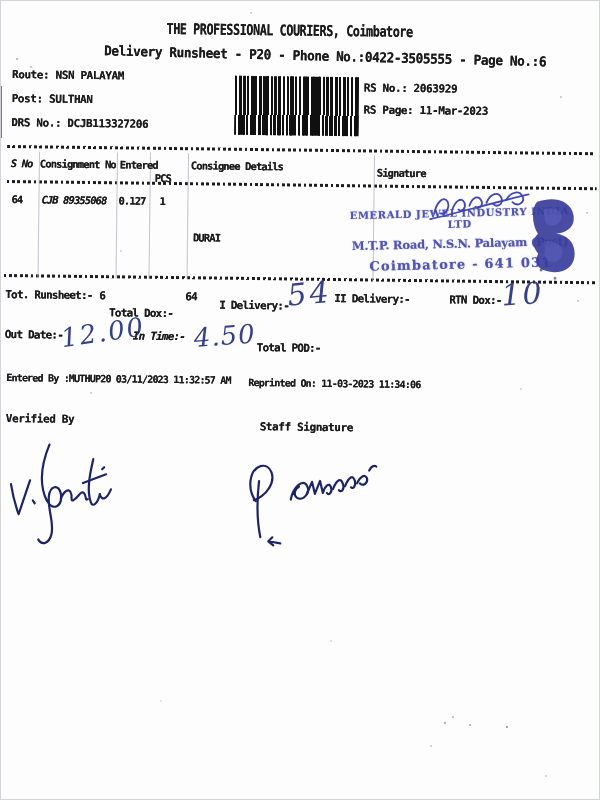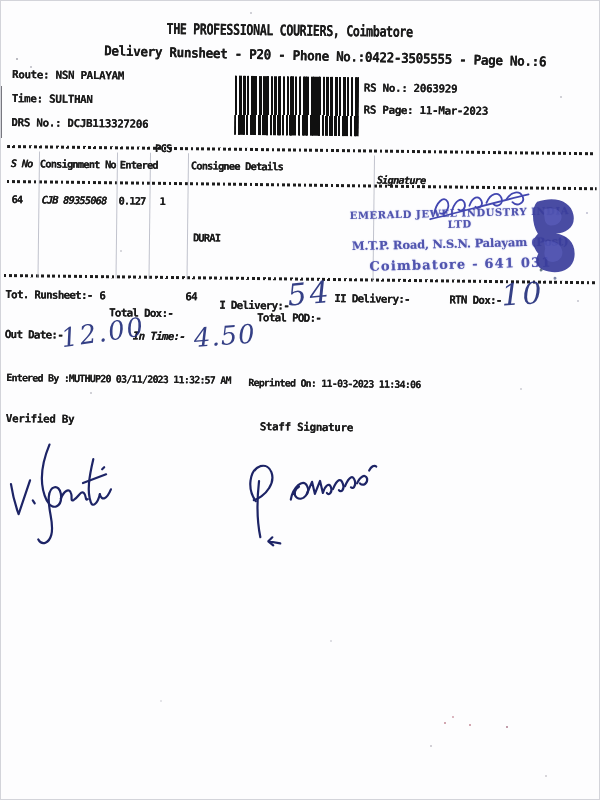--- a/index.html
+++ b/index.html
@@ -63,21 +63,21 @@
 <div class="sheet">
 
   <div class="abs print t-title" style="left:162px;top:18px;">THE PROFESSIONAL COURIERS, Coimbatore</div>
   <div class="abs print t-sub" style="left:100px;top:41px;">Delivery Runsheet - P20 - Phone No.:0422-3505555 - Page No.:6</div>
 
   <div class="abs print t-info" style="left:8px;top:68px;">
     <span>Route:</span>
     <span>NSN PALAYAM</span>
   </div>
   <div class="abs print t-info" style="left:8px;top:92px;">
-    <span>Time:</span>
+    <span>Post:</span>
     <span>SULTHAN</span>
   </div>
   <div class="abs print t-info" style="left:8px;top:116px;">
     <span>DRS No.:</span>
     <span>DCJB113327206</span>
   </div>
 
   <div class="barcode"></div>
 
   <div class="abs print t-info" style="left:360px;top:77px;">
@@ -95,23 +95,23 @@
 
   <div class="vline" style="left:36px;"></div>
   <div class="vline" style="left:114px;"></div>
   <div class="vline" style="left:147px;"></div>
   <div class="vline" style="left:185px;"></div>
   <div class="vline" style="left:371px;"></div>
 
   <div class="abs print t-table" style="left:8px;top:157px;font-style:italic;">S No</div>
   <div class="abs print t-table" style="left:37px;top:157px;">Consignment No</div>
   <div class="abs print t-table" style="left:117px;top:157px;">Entered</div>
-  <div class="abs print t-table" style="left:152px;top:140px;">PCS</div>
+  <div class="abs print t-table" style="left:152px;top:170px;">PCS</div>
   <div class="abs print t-table" style="left:188px;top:157px;">Consignee Details</div>
-  <div class="abs print t-table" style="left:374px;top:169px;font-style:italic;">Signature</div>
+  <div class="abs print t-table" style="left:374px;top:162px;">Signature</div>
 
   <div>
     <div class="abs print t-table" style="left:9px;top:193px;">64</div>
     <div class="abs print t-table" style="left:39px;top:193px;font-style:italic;">CJB 89355068</div>
     <div class="abs print t-table" style="left:116px;top:193px;">0.127</div>
     <div class="abs print t-table" style="left:157px;top:193px;">1</div>
     <div class="abs print t-table" style="left:191px;top:193px;margin-top:36px;">DURAI</div>
   </div>
 
   <div class="stamp">
@@ -143,21 +143,21 @@
   <div class="abs print t-tot" style="left:184px;top:288px;">64</div>
   <div class="abs print t-tot" style="left:218px;top:296px;">I Delivery:-</div>
   <div class="abs print t-tot" style="left:333px;top:288px;">II Delivery:-</div>
   <div class="abs print t-tot" style="left:448px;top:288px;">RTN Dox:-</div>
 
   <div class="hw" style="left:286px;top:272px;font-size:30px;letter-spacing:3px;transform:rotate(-6deg);">54</div>
   <div class="hw" style="left:500px;top:270px;font-size:30px;letter-spacing:2px;transform:rotate(-4deg);">10</div>
 
   <div class="abs print t-tot" style="left:4px;top:328px;">Out Date:-</div>
   <div class="abs print t-tot" style="left:132px;top:328px;font-style:italic;">In Time:-</div>
-  <div class="abs print t-tot" style="left:256px;top:308px;">Total POD:-</div>
+  <div class="abs print t-tot" style="left:256px;top:338px;">Total POD:-</div>
 
   <div class="hw" style="left:60px;top:316px;font-size:26px;letter-spacing:2px;transform:rotate(-9deg);">12.00</div>
   <div class="hw" style="left:193px;top:318px;font-size:26px;letter-spacing:1px;transform:rotate(-5deg);">4.50</div>
 
   <div class="abs print t-small" style="left:6px;top:372px;">Entered By :MUTHUP20 03/11/2023 11:32:57 AM</div>
   <div class="abs print t-small" style="left:248px;top:374px;">Reprinted On: 11-03-2023 11:34:06</div>
   <div class="abs print t-info" style="left:6px;top:412px;">Verified By</div>
   <div class="abs print t-info" style="left:260px;top:417px;">Staff Signature</div>
 
   <svg class="ink" style="left:4px;top:438px;" width="125" height="112" viewBox="0 0 125 112">

